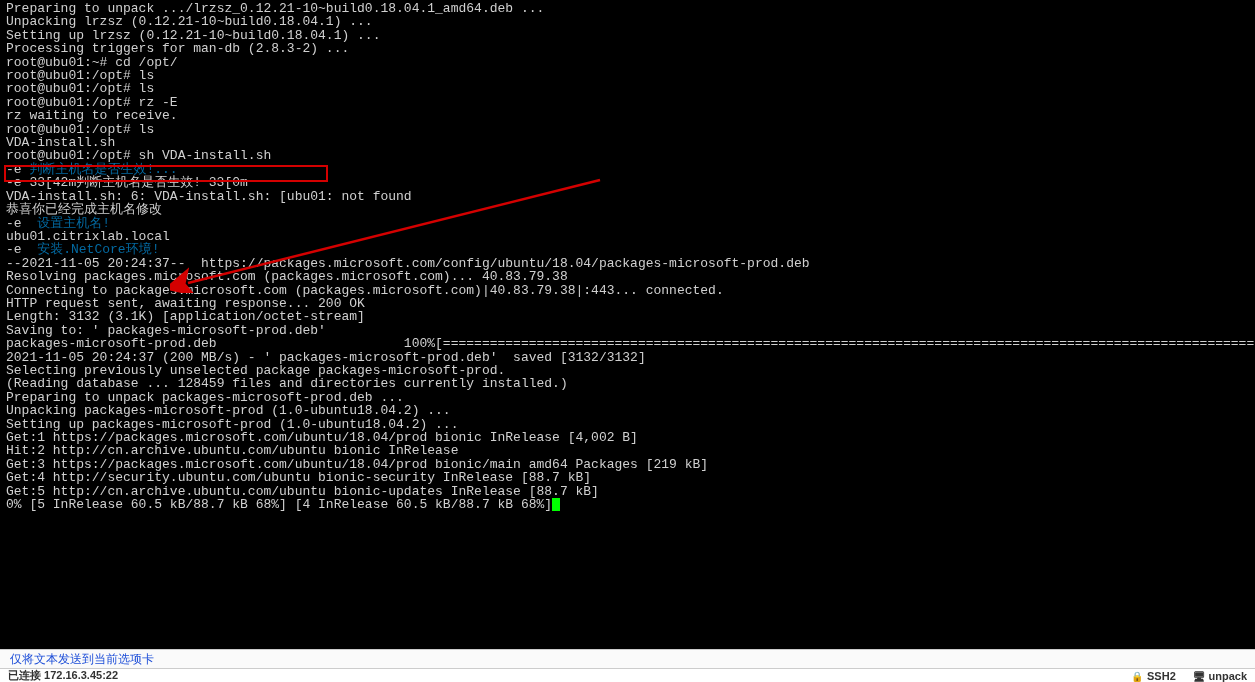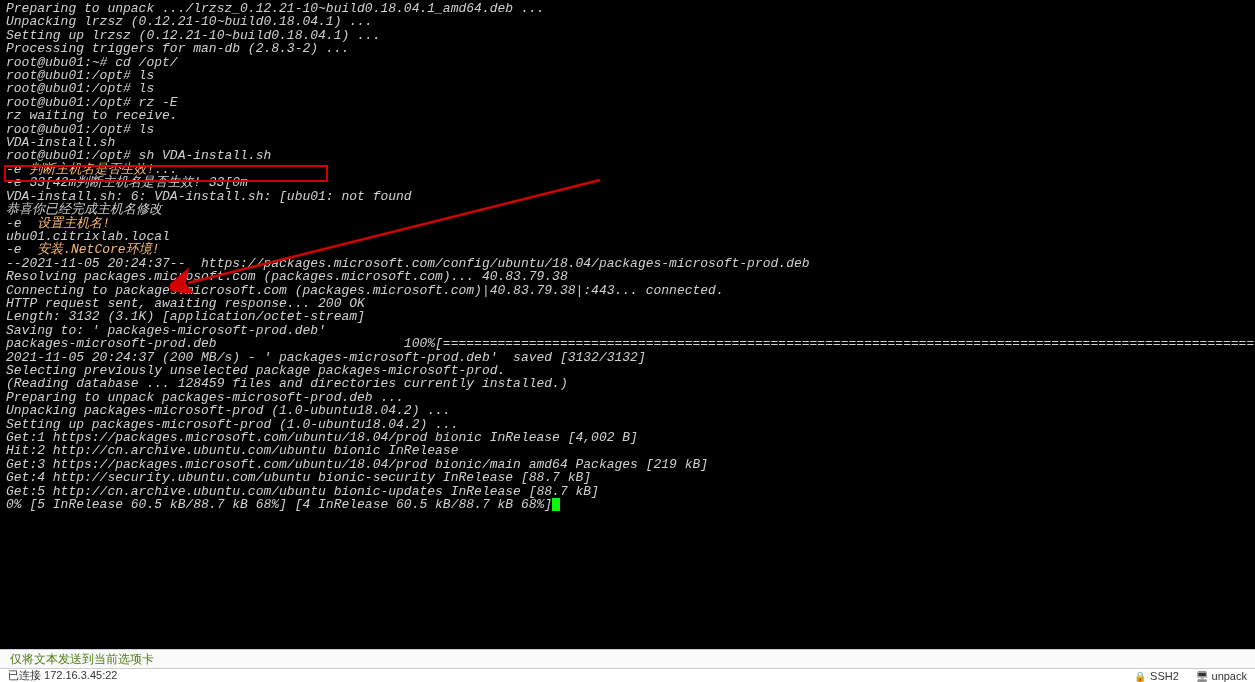--- a/index.html
+++ b/index.html
@@ -16,68 +16,69 @@
     background: #000;
     color: #d0d0d0;
     width: 1255px;
     height: 649px;
     padding: 2px 6px;
     line-height: 13.4px;
     white-space: pre;
     overflow: hidden;
     position: relative;
   }
-  .line { display: block; font-style: italic; }
+  .line { display: block; }
   .highlight-box {
     position: absolute;
     border: 2px solid #d40000;
     left: 4px;
     top: 165px;
     width: 324px;
     height: 17px;
     pointer-events: none;
   }
-  .red-text { color: #fdba74; }
+  .red-text { color: #0369a1; }
   .cursor-block {
     display: inline-block;
     background: #00ff00;
     width: 8px;
     height: 13px;
     vertical-align: bottom;
   }
   .input-bar {
     position: absolute;
     top: 649px;
     left: 0;
     width: 1255px;
     height: 20px;
     background: #fafafa;
     border-top: 1px solid #ccc;
     border-bottom: 1px solid #ccc;
-    color: #4d7c0f;
+    color: #1d4ed8;
     font-family: "Microsoft YaHei", sans-serif;
     font-size: 12px;
     padding: 2px 10px;
     display: flex;
     align-items: center;
   }
   .status-bar {
     position: absolute;
     top: 669px;
     left: 0;
     width: 1255px;
     height: 13px;
     background: #fff;
     color: #333;
     font-family: "Microsoft YaHei", sans-serif;
     font-size: 11px;
     padding: 0 8px;
     display: flex;
     align-items: center;
     justify-content: space-between;
+    font-weight: bold;
   }
   .status-right { display: flex; gap: 17px; align-items: center; }
   .status-item { display: flex; align-items: center; gap: 3px; }
   .lock-icon::before { content: "🔒"; font-size: 10px; }
   .mon-icon::before { content: "🖥"; font-size: 10px; }
   .arrow-svg {
     position: absolute;
     left: 170px;
     top: 175px;
     width: 440px;

